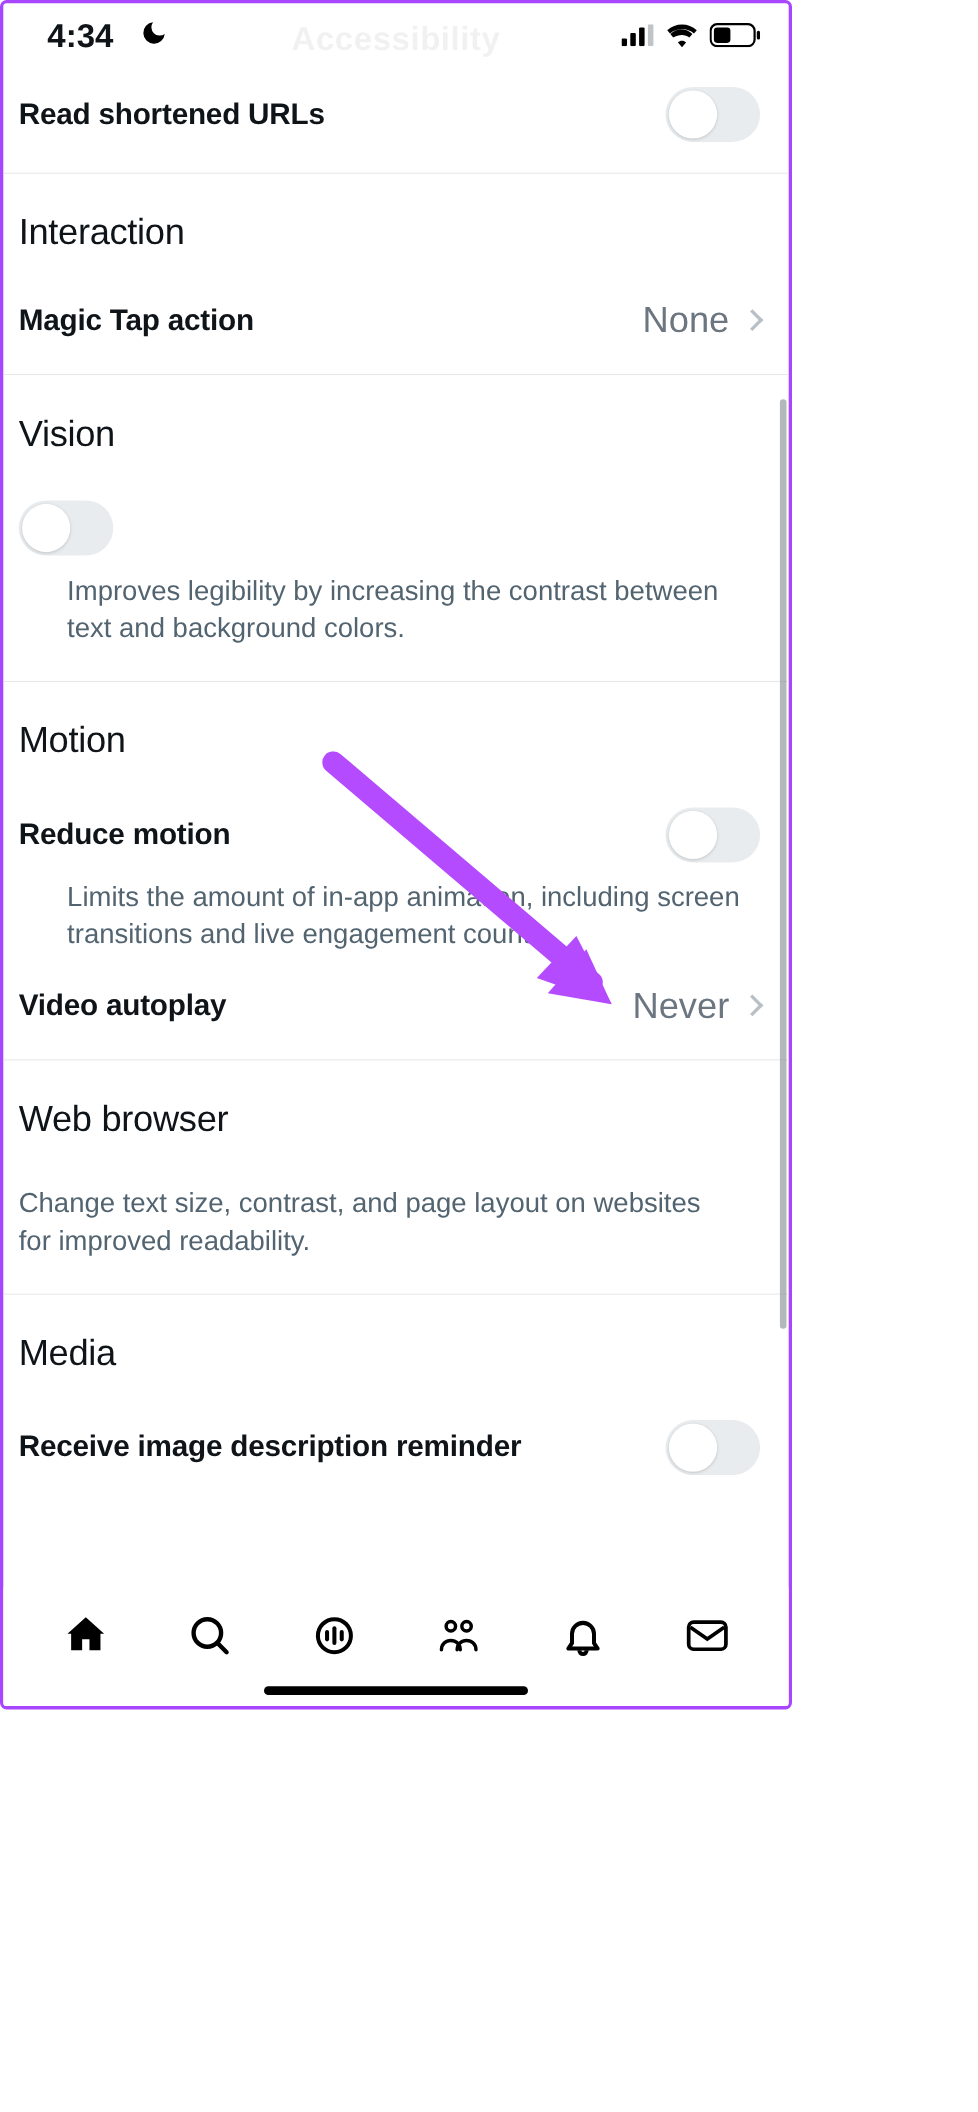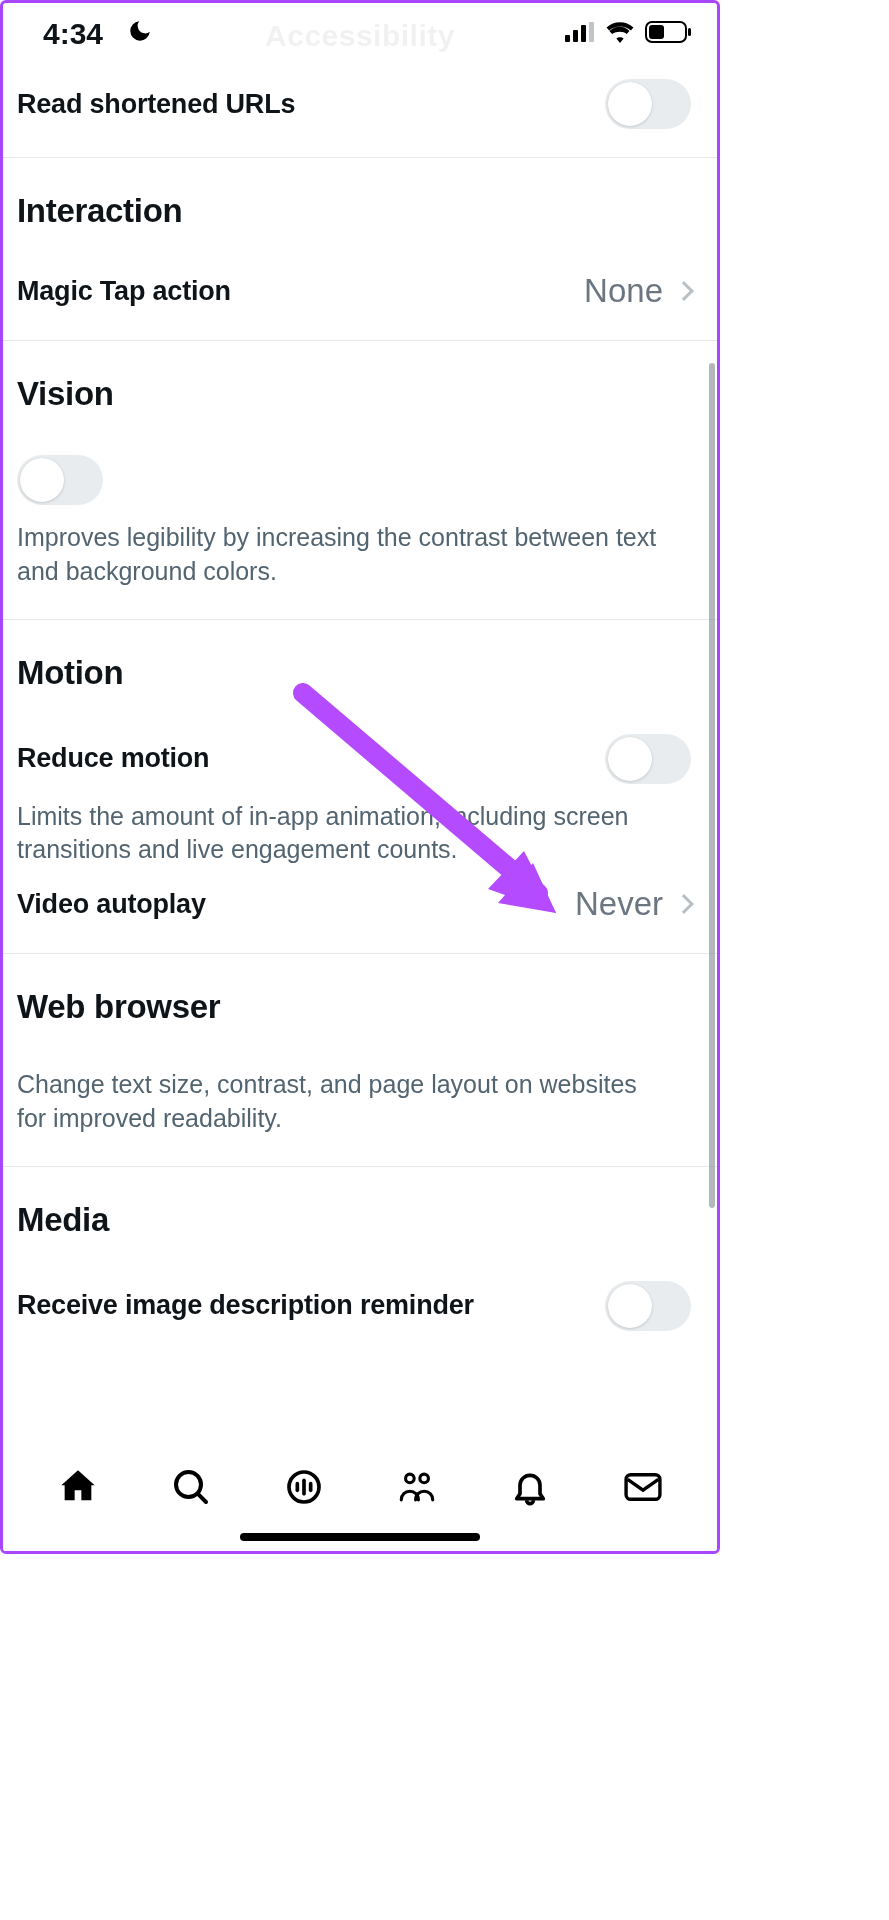--- a/index.html
+++ b/index.html
@@ -44,37 +44,37 @@
     pointer-events:none;
   }
 
   
   .section{
     border-top:1px solid var(--sep);
     padding:34px 26px 30px 14px;
   }
   .section.first{border-top:none;padding-top:14px;padding-bottom:28px;}
   .section-title{
-    font-size:33px;font-weight:700;letter-spacing:-.3px;margin:0 0 42px 0;
+    font-size:33px;font-weight:400;letter-spacing:-.3px;margin:0 0 42px 0;
   }
   .row{
     display:flex;align-items:center;justify-content:space-between;gap:20px;
   }
-  .row + .desc{margin-top:16px;}
+  .row + .desc{margin-top:16px;margin-left:44px;}
   .row-label{
     font-size:27px;font-weight:800;letter-spacing:-.2px;color:var(--text);
   }
   .row-value{
     display:flex;align-items:center;gap:14px;font-size:33px;color:var(--value);
   }
   .desc{
     font-size:25px;line-height:1.35;color:var(--muted);max-width:640px;
     font-weight:500;
   }
-  .stack{display:flex;flex-direction:column;gap:18px;justify-content:flex-end;}
+  .stack{display:flex;flex-direction:column;gap:28px;justify-content:flex-end;}
 
   
   .toggle{
     width:86px;height:50px;border-radius:25px;background:var(--toggle-off);
     position:relative;flex-shrink:0;
   }
   .toggle::after{
     content:"";position:absolute;left:3px;top:3px;width:44px;height:44px;
     border-radius:50%;background:var(--toggle-knob);
     box-shadow:0 1px 3px rgba(0,0,0,.15),0 0 1px rgba(0,0,0,.1);

